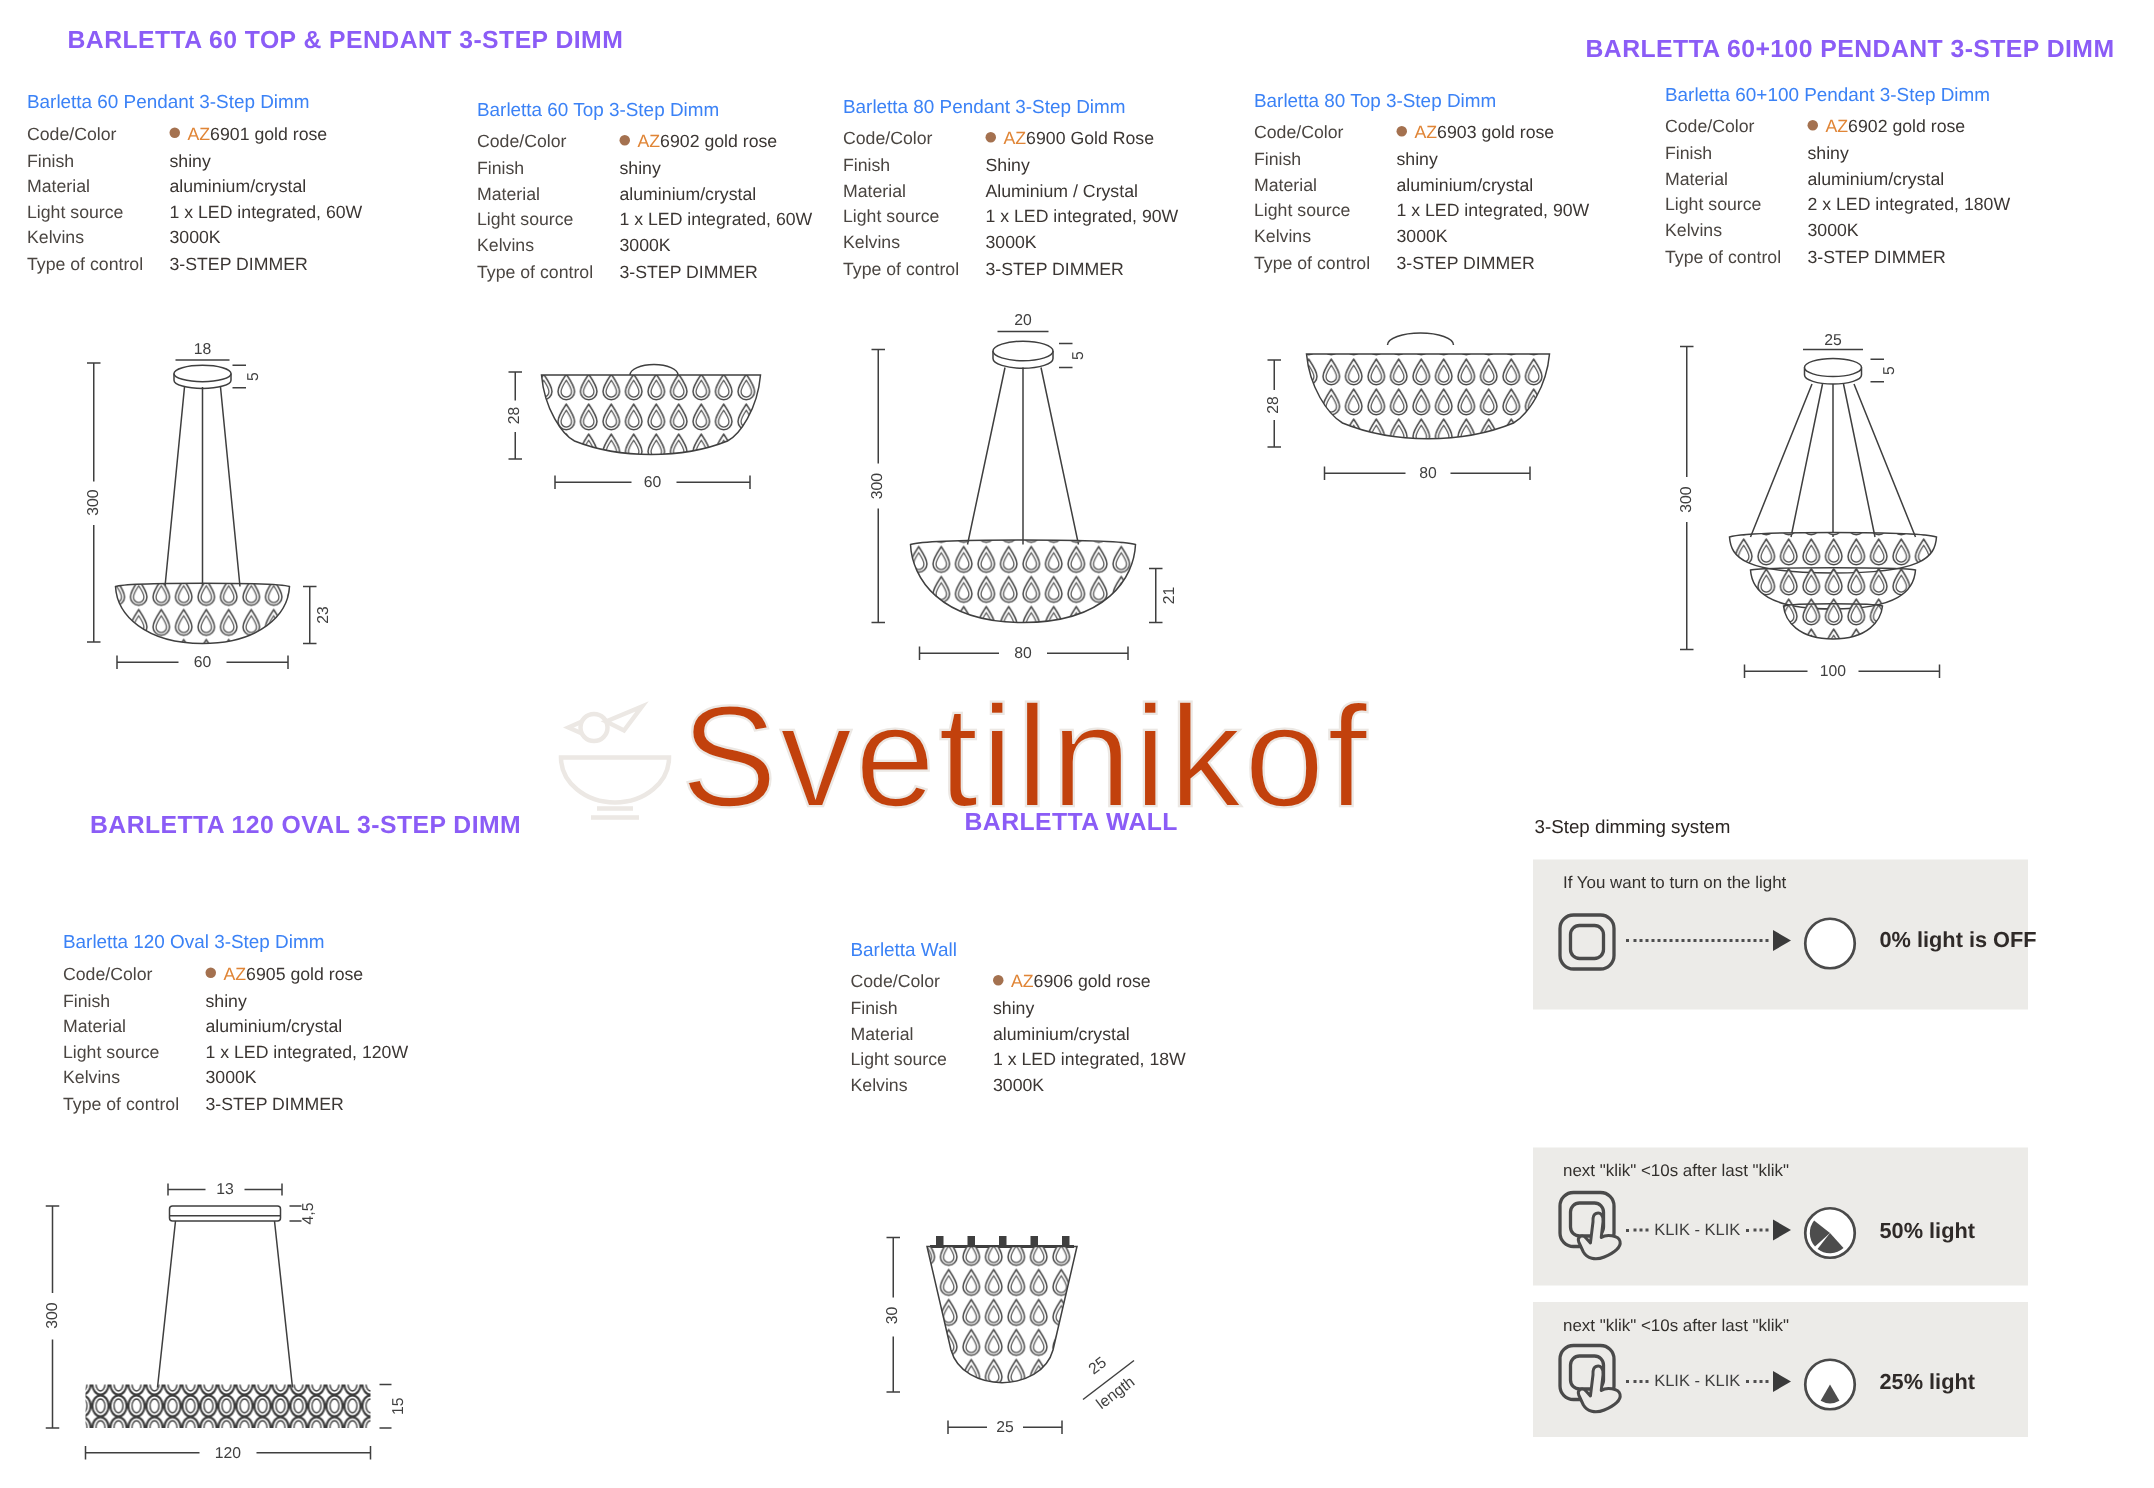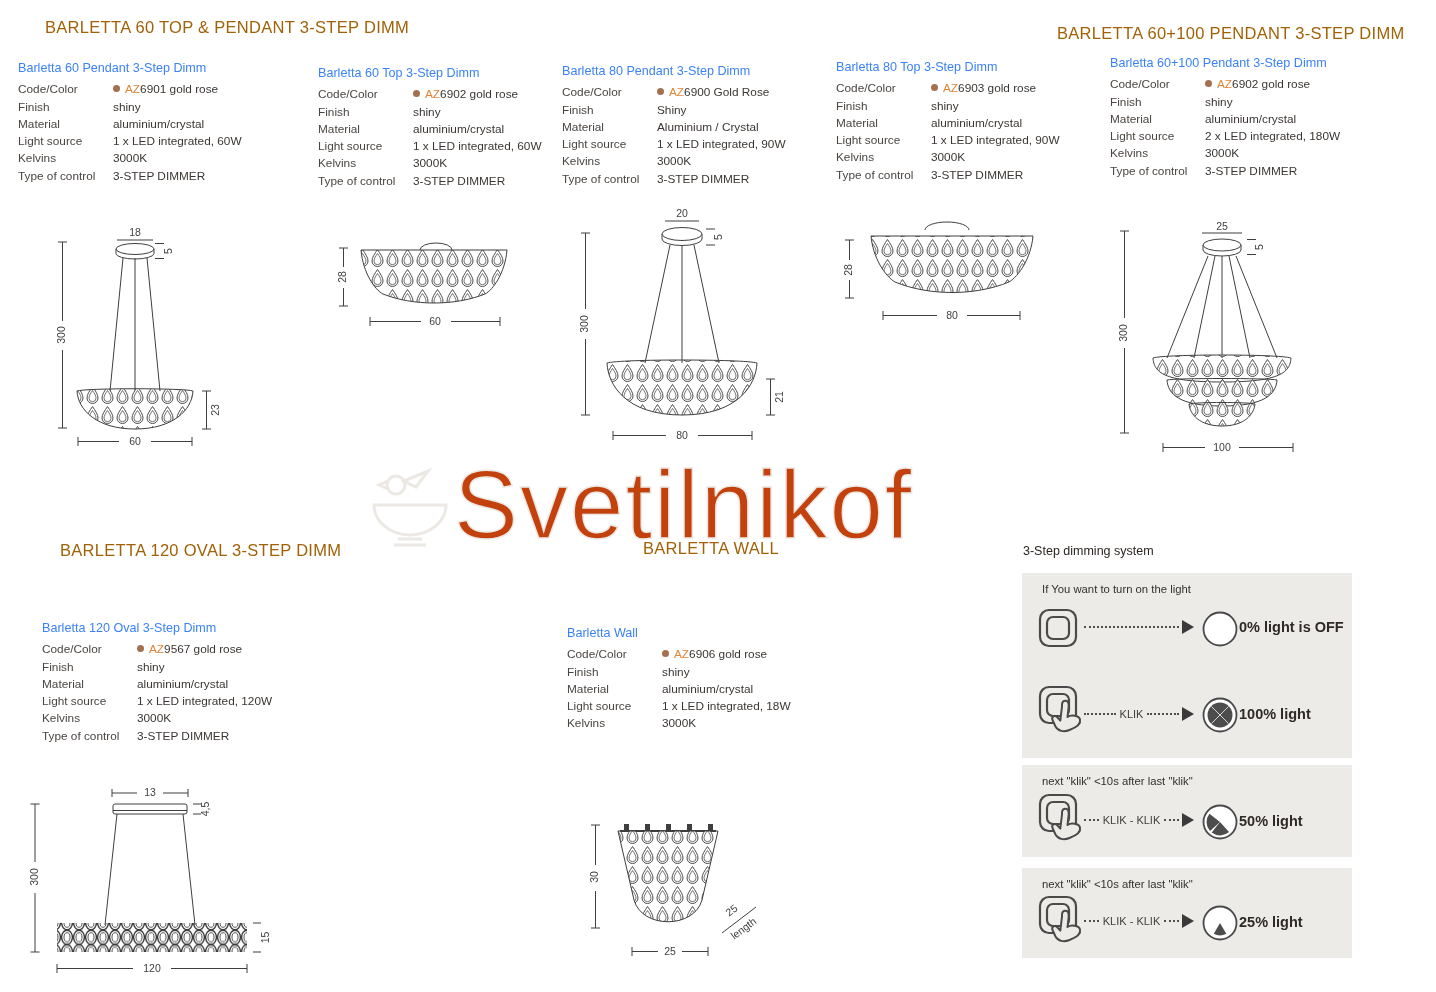--- a/index.html
+++ b/index.html
@@ -2,21 +2,21 @@
 <html><head>
 <meta charset="utf-8">
 <style>
   html,body{margin:0;padding:0;background:#fff}
   .page{position:relative;width:1436px;height:992px;background:#fff;overflow:hidden;
         font-family:"Liberation Sans",sans-serif;color:#2b2522}
   
   .wm{position:absolute;left:366px;top:450px;display:flex;align-items:center;z-index:0}
   .wm-text{font-size:96px;letter-spacing:2px;color:#c2410c;-webkit-text-stroke:1.5px #ece8e4;line-height:110px;white-space:nowrap}
   
-  .sec-title{position:absolute;margin:0;font-size:16.5px;font-weight:normal;letter-spacing:.3px;color:#a16207;white-space:nowrap;z-index:1}
+  .sec-title{position:absolute;margin:0;font-size:16.5px;font-weight:bold;letter-spacing:.3px;color:#8b5cf6;white-space:nowrap;z-index:1}
   
   .spec{position:absolute;font-size:11.8px;line-height:17.3px;white-space:nowrap;z-index:1}
   .spec-title{font-size:12.6px;color:#3b82f6;margin-bottom:4px}
   .spec .row{display:flex}
   .spec .lbl{width:95px;color:#4a4541}
   .spec .val{color:#3b3633}
   .dot{display:inline-block;width:7px;height:7px;border-radius:50%;background:#a4714f;margin-right:5px;vertical-align:1px}
   .az{color:#e08536}
   
   .draw{position:absolute;z-index:1}
@@ -29,21 +29,21 @@
   
   .dim-title{position:absolute;left:1023px;top:544px;font-size:12.5px;font-weight:normal;color:#2b2522;z-index:1}
   .box{position:absolute;left:1022px;width:330px;background:#ecebe8;z-index:1}
   .box .hdr{position:absolute;left:20px;top:10px;font-size:11.3px;color:#33302d;white-space:nowrap}
   .box .sw{position:absolute;left:16px}
   .box .flow{position:absolute;left:62px;width:110px;display:flex;align-items:center}
   .dots{border-top:2px dotted #4f4f4f;height:0;flex:1;min-width:8px}
   .klik{font-size:11px;color:#3f3f3f;margin:0 4px;white-space:nowrap}
   .arr{width:0;height:0;border-left:12px solid #3a3a3a;border-top:7px solid transparent;border-bottom:7px solid transparent;margin-left:3px;flex:none}
   .box .bulb{position:absolute;left:176px}
-  .box .res{position:absolute;left:217px;font-size:14.5px;font-weight:bold;color:#2f2a28;white-space:nowrap}
+  .box .res{position:absolute;left:231px;font-size:14.5px;font-weight:bold;color:#2f2a28;white-space:nowrap}
   .swl{fill:none;stroke:#4a4a4a;stroke-width:2.2}
   .hand{fill:#ecebe8;stroke:#4a4a4a;stroke-width:2;stroke-linejoin:round}
 </style>
 </head>
 <body>
 
 <div class="page">
 
   <div class="wm">
     <svg width="88" height="92" viewBox="0 0 88 92">
@@ -213,21 +213,21 @@
     <div class="row">
         <span class="lbl">Type of control</span>
         <span class="val">3-STEP DIMMER</span>
       </div>
   </div>
 
   <div class="spec" style="left:42px;top:620px">
     <div class="spec-title">Barletta 120 Oval 3-Step Dimm</div>
     <div class="row">
         <span class="lbl">Code/Color</span>
-        <span class="val"><span class="dot"></span><span class="az">AZ</span><span>9567 gold rose</span></span>
+        <span class="val"><span class="dot"></span><span class="az">AZ</span><span>6905 gold rose</span></span>
       </div>
     <div class="row">
         <span class="lbl">Finish</span>
         <span class="val">shiny</span>
       </div>
     <div class="row">
         <span class="lbl">Material</span>
         <span class="val">aluminium/crystal</span>
       </div>
     <div class="row">
@@ -464,39 +464,20 @@
     <div class="flow" style="top:47px">
       <span class="dots"></span>
       <span class="arr"></span>
     </div>
     <svg class="bulb" style="top:34px" width="44" height="44" viewBox="0 0 44 44">
       <circle cx="22" cy="22" r="16.5" fill="#fff" stroke="#4a4a4a" stroke-width="1.8"></circle>
     </svg>
     <div class="res" style="top:46px">0% light is OFF</div>
   </div>
 
-  <div class="box" style="top:673px;height:85px">
-    <svg class="sw" style="top:12px" width="48" height="58" viewBox="0 0 48 58">
-      <rect class="swl" x="2" y="2" width="36" height="36" rx="9"></rect>
-      <rect class="swl" x="9" y="9" width="22" height="22" rx="6"></rect>
-      <path class="hand" d="M26 16 C29 15 31 17 30.7 21.5 L29.5 32 C33 29.5 41 30.5 42 34.5 C43 38.5 38 42.5 31.5 45 C25.5 47.5 20 46 17.5 41.5 L14.5 35 C13.2 31.5 16.8 29.6 19.3 32.3 L22.3 35.6 L24 21.5 C23.8 18 24.5 16.5 26 16 Z"></path>
-    </svg>
-    <div class="flow" style="top:34px">
-      <span class="dots"></span>
-      <span class="klik">KLIK</span>
-      <span class="dots"></span>
-      <span class="arr"></span>
-    </div>
-    <svg class="bulb" style="top:20px" width="44" height="44" viewBox="0 0 44 44">
-      <circle cx="22" cy="22" r="16.5" fill="#fff" stroke="#4a4a4a" stroke-width="1.8"></circle>
-      <circle cx="22" cy="22" r="12.5" fill="#4d4d4d"></circle>
-      <path d="M13.5 13.5 L30.5 30.5 M13.5 30.5 L30.5 13.5" stroke="#d8d6d3" stroke-width="1"></path>
-    </svg>
-    <div class="res" style="top:33px">100% light</div>
-  </div>
 
   <div class="box" style="top:765px;height:92px">
     <div class="hdr">next "klik" &lt;10s after last "klik"</div>
     <svg class="sw" style="top:28px" width="48" height="58" viewBox="0 0 48 58">
       <rect class="swl" x="2" y="2" width="36" height="36" rx="9"></rect>
       <rect class="swl" x="9" y="9" width="22" height="22" rx="6"></rect>
       <path class="hand" d="M26 16 C29 15 31 17 30.7 21.5 L29.5 32 C33 29.5 41 30.5 42 34.5 C43 38.5 38 42.5 31.5 45 C25.5 47.5 20 46 17.5 41.5 L14.5 35 C13.2 31.5 16.8 29.6 19.3 32.3 L22.3 35.6 L24 21.5 C23.8 18 24.5 16.5 26 16 Z"></path>
     </svg>
     <div class="flow" style="top:48px">
       <span class="dots"></span>

